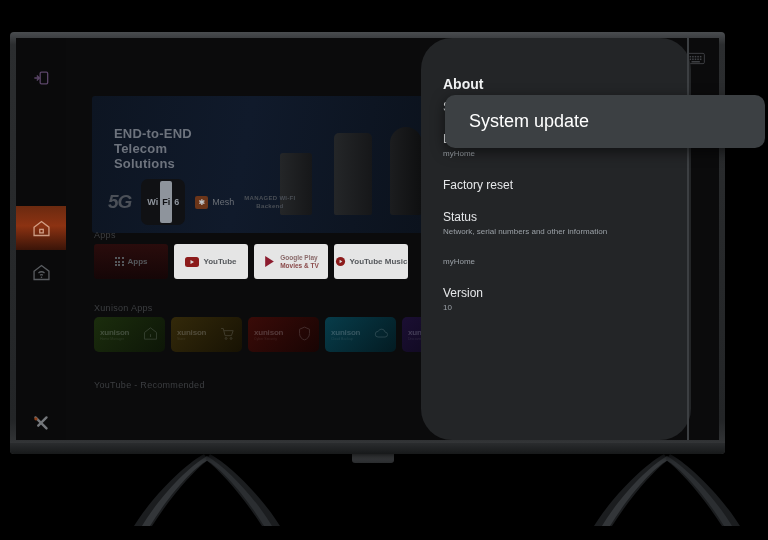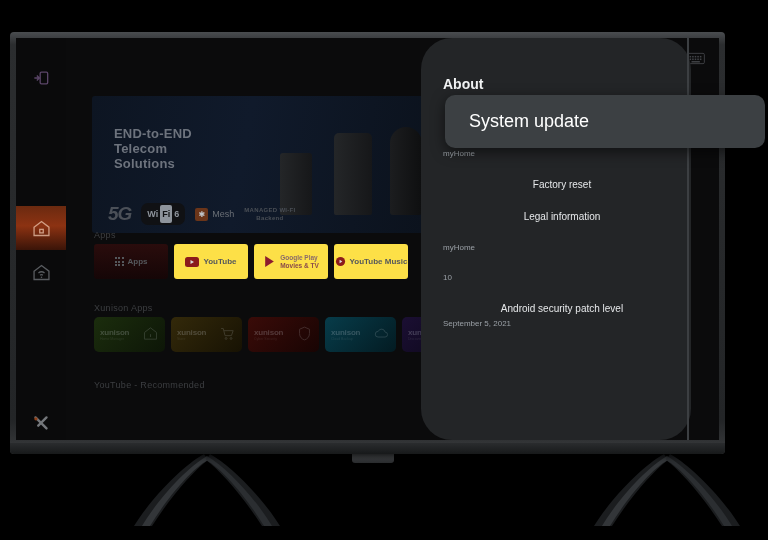--- a/index.html
+++ b/index.html
@@ -39,49 +39,49 @@
                font-size:13px;line-height:15px;letter-spacing:.2px;}
   .dev{position:absolute;bottom:18px;background:linear-gradient(90deg,#242628,#161719);}
   .dev.d1{left:188px;width:32px;height:62px;border-radius:3px 3px 2px 2px;}
   .dev.d2{left:242px;width:38px;height:82px;border-radius:5px 5px 2px 2px;}
   .dev.d3{left:298px;width:32px;height:88px;border-radius:16px 16px 3px 3px;background:linear-gradient(90deg,#1c1d1f,#0e0f10);}
   .dev.d4{left:350px;width:34px;height:80px;border-radius:4px;}
   .badges{position:absolute;left:16px;bottom:8px;display:flex;align-items:center;gap:10px;}
   .b5g{color:#4b5058;font-weight:bold;font-size:19px;font-style:italic;letter-spacing:-1px;}
   .bwifi{background:#101114;color:#8e949c;font-weight:bold;font-size:9px;
          padding:2px 6px;border-radius:7px;display:flex;align-items:center;gap:2px;}
-  .bwifi .fi{background:#8e949c;color:#101114;border-radius:2px;padding:4px 2px;}
+  .bwifi .fi{background:#8e949c;color:#101114;border-radius:2px;padding:16px 2px;}
   .bmesh{display:flex;align-items:center;gap:4px;}
   .bmesh .sq{width:13px;height:13px;background:#6b3519;border-radius:2px;
              display:flex;align-items:center;justify-content:center;color:#c0c4c8;font-size:8px;}
   .bmesh span{color:#6a6f76;font-size:9px;}
   .bmanaged{color:#4a4f56;font-size:6px;font-weight:bold;text-align:center;line-height:8px;letter-spacing:.3px;}
 
   .sect-label{position:absolute;left:28px;color:#3c3e41;font-size:9px;letter-spacing:.3px;}
   .row{position:absolute;left:28px;display:flex;gap:6px;align-items:center;}
-  .app-tile{width:74px;height:35px;border-radius:3px;background:#fde047;
+  .app-tile{width:74px;height:35px;border-radius:3px;background:#e5e5e5;
             display:flex;align-items:center;justify-content:center;gap:4px;}
   .app-tile.apps{background:linear-gradient(180deg,#2a0c0c,#150607);}
   .app-txt{color:#55585c;font-size:8px;font-weight:bold;}
   .plus{color:#3a3c3f;font-size:22px;font-weight:300;margin-left:6px;line-height:1;}
   .dots{display:grid;grid-template-columns:repeat(3,2px);gap:1.5px;}
   .dots i{width:2px;height:2px;background:#55585c;display:block;}
 
   .xt{width:71px;height:35px;border-radius:5px;position:relative;overflow:hidden;}
   .xt .lg{position:absolute;left:6px;top:11px;color:rgba(220,225,230,.22);
           font-size:8px;font-weight:bold;letter-spacing:-.2px;}
   .xt .sub{position:absolute;left:6px;top:20px;color:rgba(220,225,230,.11);font-size:3.5px;}
   .xt .gi{position:absolute;right:6px;top:8px;opacity:.16;}
 
   
   .panel{position:absolute;left:405px;top:0;width:270px;height:100%;background:#232527;border-radius:31px;}
   .panel-title{position:absolute;left:22px;top:38px;color:#f1f3f4;font-size:14px;font-weight:bold;}
   .plist{position:absolute;left:22px;top:62px;right:10px;}
   .pitem{margin-bottom:18px;}
-  .pitem .t{color:#e6e8ea;font-size:10px;line-height:14px;text-align:center;}
+  .pitem .t{color:#e6e8ea;font-size:12px;line-height:14px;}
   .pitem .s{color:#9aa0a6;font-size:8px;line-height:12px;margin-top:2px;}
   .pscroll{position:absolute;right:2px;top:0;width:2px;height:100%;background:#3c3f42;}
 
   
   .overlay{position:absolute;left:445px;top:95px;width:320px;height:53px;
            background:#3c4043;border-radius:10px;display:flex;align-items:center;
            box-shadow:0 4px 14px rgba(0,0,0,.55);}
   .overlay .ot{margin-left:24px;color:#ffffff;font-size:18px;}
 </style>
 </head>
@@ -288,31 +288,29 @@
               <div class="t">System update</div>
             </div>
             <div class="pitem">
               <div class="t">Device name</div>
               <div class="s">myHome</div>
             </div>
             <div class="pitem">
               <div class="t">Factory reset</div>
             </div>
             <div class="pitem">
-              <div class="t">Legal information</div>
+              <div class="t">Status</div>
+              <div class="s">Network, serial numbers and other information</div>
             </div>
             <div class="pitem">
               <div class="s">myHome</div>
             </div>
             <div class="pitem">
+              <div class="t">Version</div>
               <div class="s">10</div>
-            </div>
-            <div class="pitem">
-              <div class="t">Android security patch level</div>
-              <div class="s">September 5, 2021</div>
             </div>
           </div>
           <div class="pscroll"></div>
         </div>
 
       </div>
     </div>
   </div>
 
   <div class="overlay">

